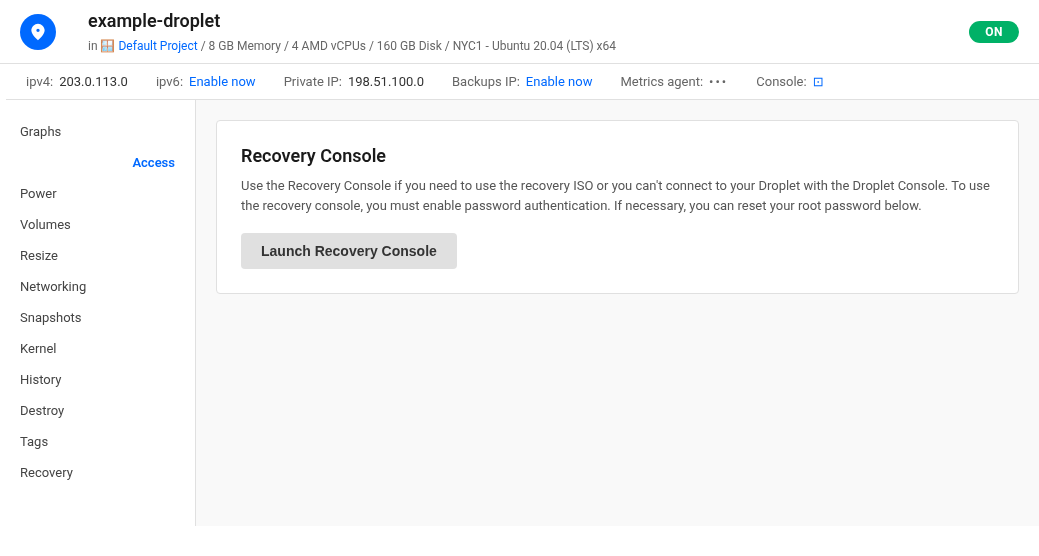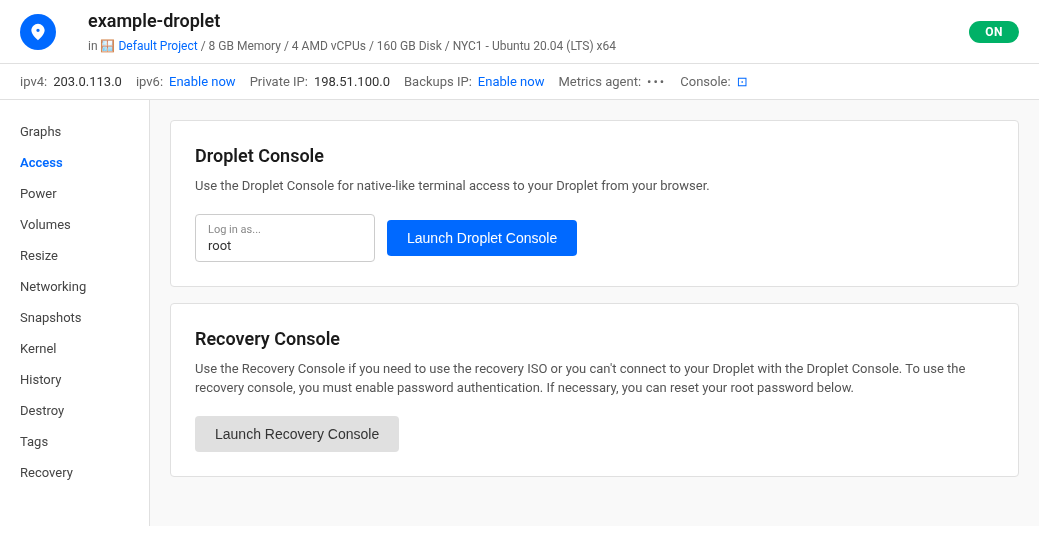--- a/index.html
+++ b/index.html
@@ -9,51 +9,51 @@
     .header { display: flex; align-items: center; padding: 10px 20px; border-bottom: 1px solid #e0e0e0; background: #fff; gap: 20px; }
     .droplet-icon { width: 36px; height: 36px; border-radius: 50%; background: #0069ff; display: flex; align-items: center; justify-content: center; margin-right: 12px; flex-shrink: 0; }
     .droplet-icon svg { width: 20px; height: 20px; fill: white; }
     .header-info { flex: 1; }
     .header-title { font-size: 18px; font-weight: 600; color: #1a1a1a; }
     .header-subtitle { font-size: 12px; color: #666; margin-top: 8px; }
     .header-subtitle a { color: #0069ff; text-decoration: none; }
     .toggle-on { background: #00b167; color: white; border-radius: 12px; padding: 4px 16px; font-size: 12px; font-weight: 700; letter-spacing: 0.5px; }
 
     
-    .info-bar { display: flex; align-items: center; padding: 10px 20px; border-bottom: 1px solid #e0e0e0; background: #fff; gap: 14px; font-size: 13px; }
+    .info-bar { display: flex; align-items: center; padding: 10px 20px; border-bottom: 1px solid #e0e0e0; background: #fff; gap: 28px; font-size: 13px; margin-left: 6px; }
     .info-item { display: flex; align-items: center; gap: 6px; }
     .info-label { color: #666; }
     .info-value { color: #333; }
     .info-link { color: #0069ff; text-decoration: none; cursor: pointer; }
     .dots { letter-spacing: 2px; color: #666; cursor: pointer; }
     .console-icon { color: #0069ff; cursor: pointer; }
 
     
     .layout { display: flex; min-height: calc(556px - 130px); }
 
     
-    .sidebar { width: 150px; padding: 16px 0; border-right: 1px solid #e0e0e0; flex-shrink: 0; }
+    .sidebar { width: 196px; padding: 16px 0; border-right: 1px solid #e0e0e0; flex-shrink: 0; }
     .sidebar-item { padding: 8px 20px; font-size: 13px; color: #444; cursor: pointer; display: block; text-decoration: none; }
-    .sidebar-item.active { color: #0069ff; font-weight: 600; }
+    .sidebar-item.active { color: #0069ff; font-weight: 600; text-align: right; }
 
     
     .main { flex: 1; padding: 20px; background: #f9f9f9; overflow-y: auto; }
 
     
     .card { background: #fff; border: 1px solid #e0e0e0; border-radius: 4px; padding: 24px; margin-bottom: 16px; }
     .card-title { font-size: 18px; font-weight: 600; color: #1a1a1a; margin-bottom: 10px; }
     .card-desc { font-size: 13px; color: #555; margin-bottom: 18px; line-height: 1.5; }
 
     
     .console-action-row { display: flex; align-items: center; gap: 12px; }
     .login-input { border: 1px solid #ccc; border-radius: 4px; padding: 8px 12px; font-size: 13px; min-width: 180px; }
     .login-input .login-label { font-size: 11px; color: #888; display: block; }
     .login-input .login-value { font-size: 13px; color: #333; display: block; margin-top: 2px; }
     .btn-primary { background: #0069ff; color: white; border: none; border-radius: 4px; padding: 10px 20px; font-size: 14px; font-weight: 500; cursor: pointer; white-space: nowrap; }
-    .btn-secondary { background: #e0e0e0; color: #333; border: none; border-radius: 4px; padding: 10px 20px; font-size: 14px; font-weight: 400; cursor: pointer; white-space: nowrap; }
+    .btn-secondary { background: #e0e0e0; color: #333; border: none; border-radius: 4px; padding: 10px 20px; font-size: 14px; font-weight: 700; cursor: pointer; white-space: nowrap; }
   </style>
 </head>
 <body>
 
 <div class="header">
   <div class="droplet-icon">
     <svg viewBox="0 0 24 24" xmlns="http://www.w3.org/2000/svg">
       <path d="M12 2C8 2 4 6 4 10c0 5.5 8 12 8 12s8-6.5 8-12c0-4-4-8-8-8zm0 10a2 2 0 1 1 0-4 2 2 0 0 1 0 4z"></path>
     </svg>
   </div>
@@ -108,31 +108,20 @@
     <a class="sidebar-item">Snapshots</a>
     <a class="sidebar-item">Kernel</a>
     <a class="sidebar-item">History</a>
     <a class="sidebar-item">Destroy</a>
     <a class="sidebar-item">Tags</a>
     <a class="sidebar-item">Recovery</a>
   </nav>
 
   <main class="main">
 
-    <div class="card">
-      <h2 class="card-title">Droplet Console</h2>
-      <p class="card-desc">Use the Droplet Console for native-like terminal access to your Droplet from your browser.</p>
-      <div class="console-action-row">
-        <div class="login-input">
-          <span class="login-label">Log in as...</span>
-          <span class="login-value">root</span>
-        </div>
-        <button class="btn-primary">Launch Droplet Console</button>
-      </div>
-    </div>
 
     <div class="card">
       <h2 class="card-title">Recovery Console</h2>
       <p class="card-desc">Use the Recovery Console if you need to use the recovery ISO or you can't connect to your Droplet with the Droplet Console. To use the recovery console, you must enable password authentication. If necessary, you can reset your root password below.</p>
       <button class="btn-secondary">Launch Recovery Console</button>
     </div>
 
   </main>
 </div>
 

